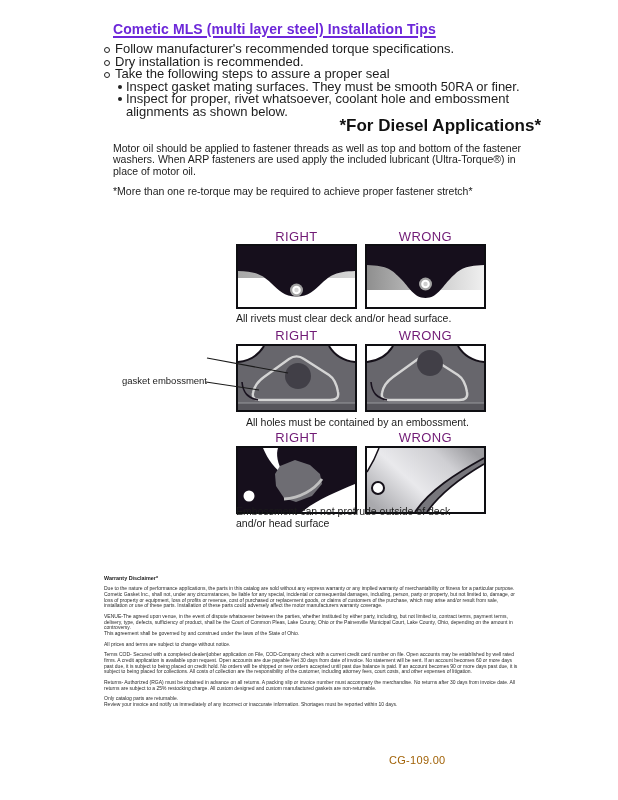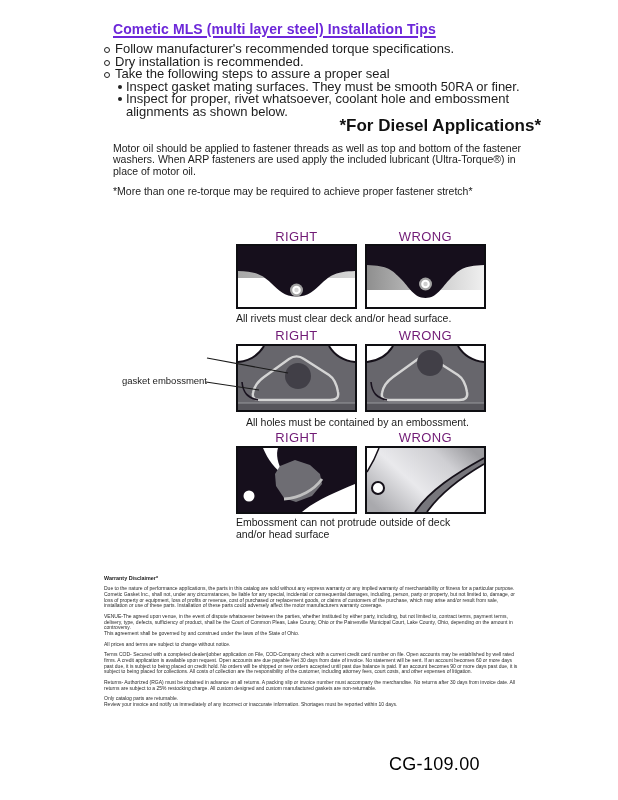--- a/index.html
+++ b/index.html
@@ -28,21 +28,21 @@
   
   .panel-label{font-size:13px;font-weight:400;letter-spacing:.4px;color:#701a75;width:121px;text-align:center;}
   .panel{width:121px;height:65px;border:2px solid #0e0e12;box-sizing:border-box;background:#fff;}
   .panel svg{display:block;}
   .caption{font-size:10.5px;color:#1b1b1b;line-height:11.5px;white-space:pre-line;}
   .anno{font-size:9.5px;line-height:10.6px;color:#1b1b1b;text-align:right;white-space:pre-line;}
   
   .disclaimer{left:104px;top:575px;width:416px;color:#2a2a2a;}
   .disclaimer h3{font-size:5.4px;margin:0 0 5px 0;font-weight:bold;color:#222;}
   .disclaimer p{font-size:5px;line-height:5.8px;margin:0 0 4.6px 0;white-space:pre-line;}
-  .footer-num{left:389px;top:754px;font-size:18px;color:#000000;letter-spacing:.3px;}
+  .footer-num{left:389px;top:754px;font-size:11px;color:#a16207;letter-spacing:.3px;}
 </style>
 </head>
 <body>
 
 <div class="page">
 
   <div class="abs doc-title">Cometic MLS (multi layer steel) Installation Tips</div>
 
   <div class="abs tips">
     <div class="tip-row">
@@ -186,21 +186,21 @@
       <path d="M12,0 H117 V10 C88,26 63,42 48,64 H0 V24 C5,16 9,8 12,0 Z" fill="url(#band3)"></path>
       <path d="M0,0 L12,0 C9,8 5,16 0,24 Z" fill="#ffffff"></path>
       <path d="M12,0 C9,8 5,16 0,24" stroke="#151019" stroke-width="1.5" fill="none"></path>
       <path d="M117,10 C88,26 63,42 48,64 L60,64 C74,44 95,29 117,16 Z" fill="#77767c"></path>
       <path d="M117,10 C88,26 63,42 48,64" stroke="#151019" stroke-width="1.8" fill="none"></path>
       <path d="M117,16 C95,29 74,44 60,64" stroke="#151019" stroke-width="1.8" fill="none"></path>
       <circle cx="11" cy="40" r="6" fill="#ffffff" stroke="#151019" stroke-width="2"></circle>
     </svg>
   </div>
 
-  <div class="abs caption" style="left:236px;top:517px;width:300px;">Embossment can not protrude outside of deck
+  <div class="abs caption" style="left:236px;top:506px;width:300px;">Embossment can not protrude outside of deck
 and/or head surface</div>
 
   <div class="abs disclaimer">
     <h3>Warranty Disclaimer*</h3>
     <p>Due to the nature of performance applications, the parts in this catalog are sold without any express warranty or any implied warranty of merchantability or fitness for a particular purpose.  Cometic Gasket Inc., shall not, under any circumstances, be liable for any special, incidental or consequential damages, including, person, party or property, but not limited to, damage, or loss of property or equipment, loss of profits or revenue, cost of purchased or replacement goods, or claims of customers of the purchase, which may arise and/or result from sale, installation or use of these parts.  Installation of these parts could adversely affect the motor manufacturers warranty coverage.</p>
     <p>VENUE-The agreed upon venue, in the event of dispute whatsoever between the parties, whether instituted by either party, including, but not limited to, contract terms, payment terms, delivery, type, defects, sufficiency of product, shall be the Court of Common Pleas, Lake County, Ohio or the Painesville Municipal Court, Lake County, Ohio, depending on the amount in controversy.
 This agreement shall be governed by and construed under the laws of the State of Ohio.</p>
     <p>All prices and terms are subject to change without notice.</p>
     <p>Terms COD- Secured with a completed dealer/jobber application on File, COD-Company check with a current credit card number on file.  Open accounts may be established by well rated firms.  A credit application is available upon request.  Open accounts are due payable Net 30 days from date of invoice.  No statement will be sent.  If an account becomes 60 or more days past due, it is subject to being placed on credit hold.  No orders will be shipped or new orders accepted until past due balance is paid.  If an account becomes 90 or more days past due, it is subject to being placed for collections.  All costs of collection are the responsibility of the customer, including attorney fees, court costs, and other expenses of litigation.</p>
     <p>Returns- Authorized (RGA) must be obtained in advance on all returns.  A packing slip or invoice number must accompany the merchandise.  No returns after 30 days from invoice date.  All returns are subject to a 25% restocking charge.  All custom designed and custom manufactured gaskets are non-returnable.</p>

